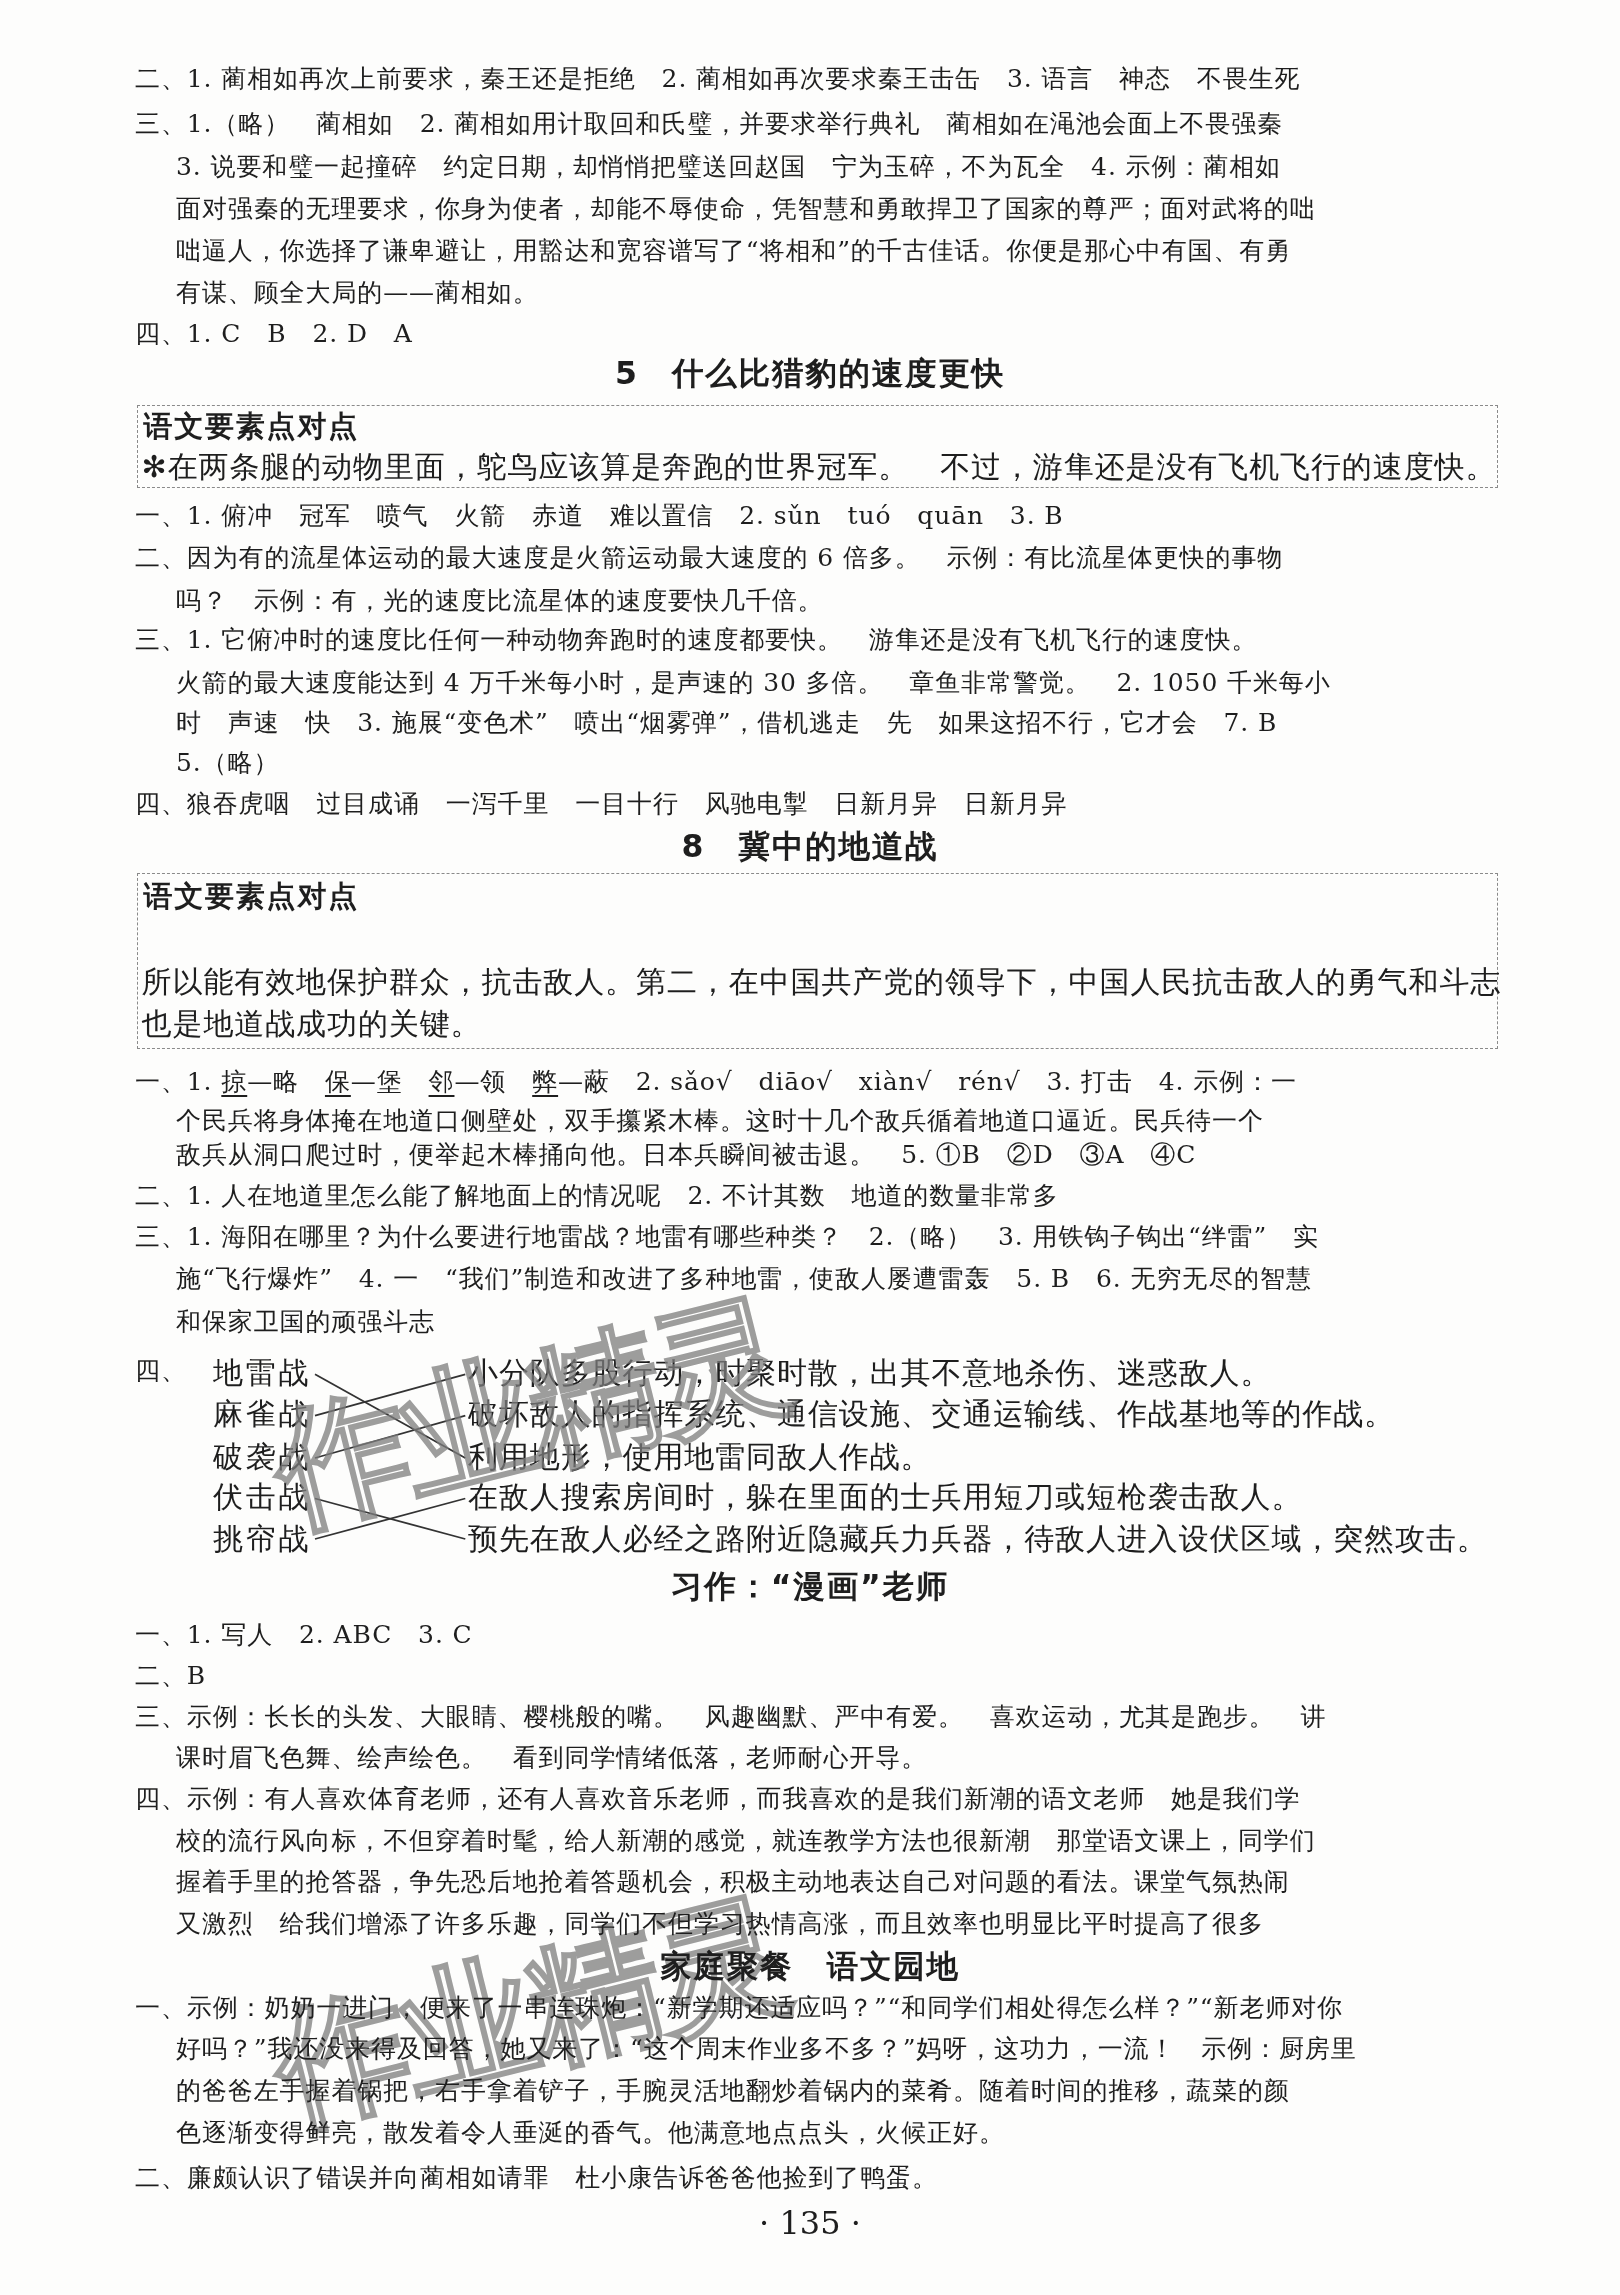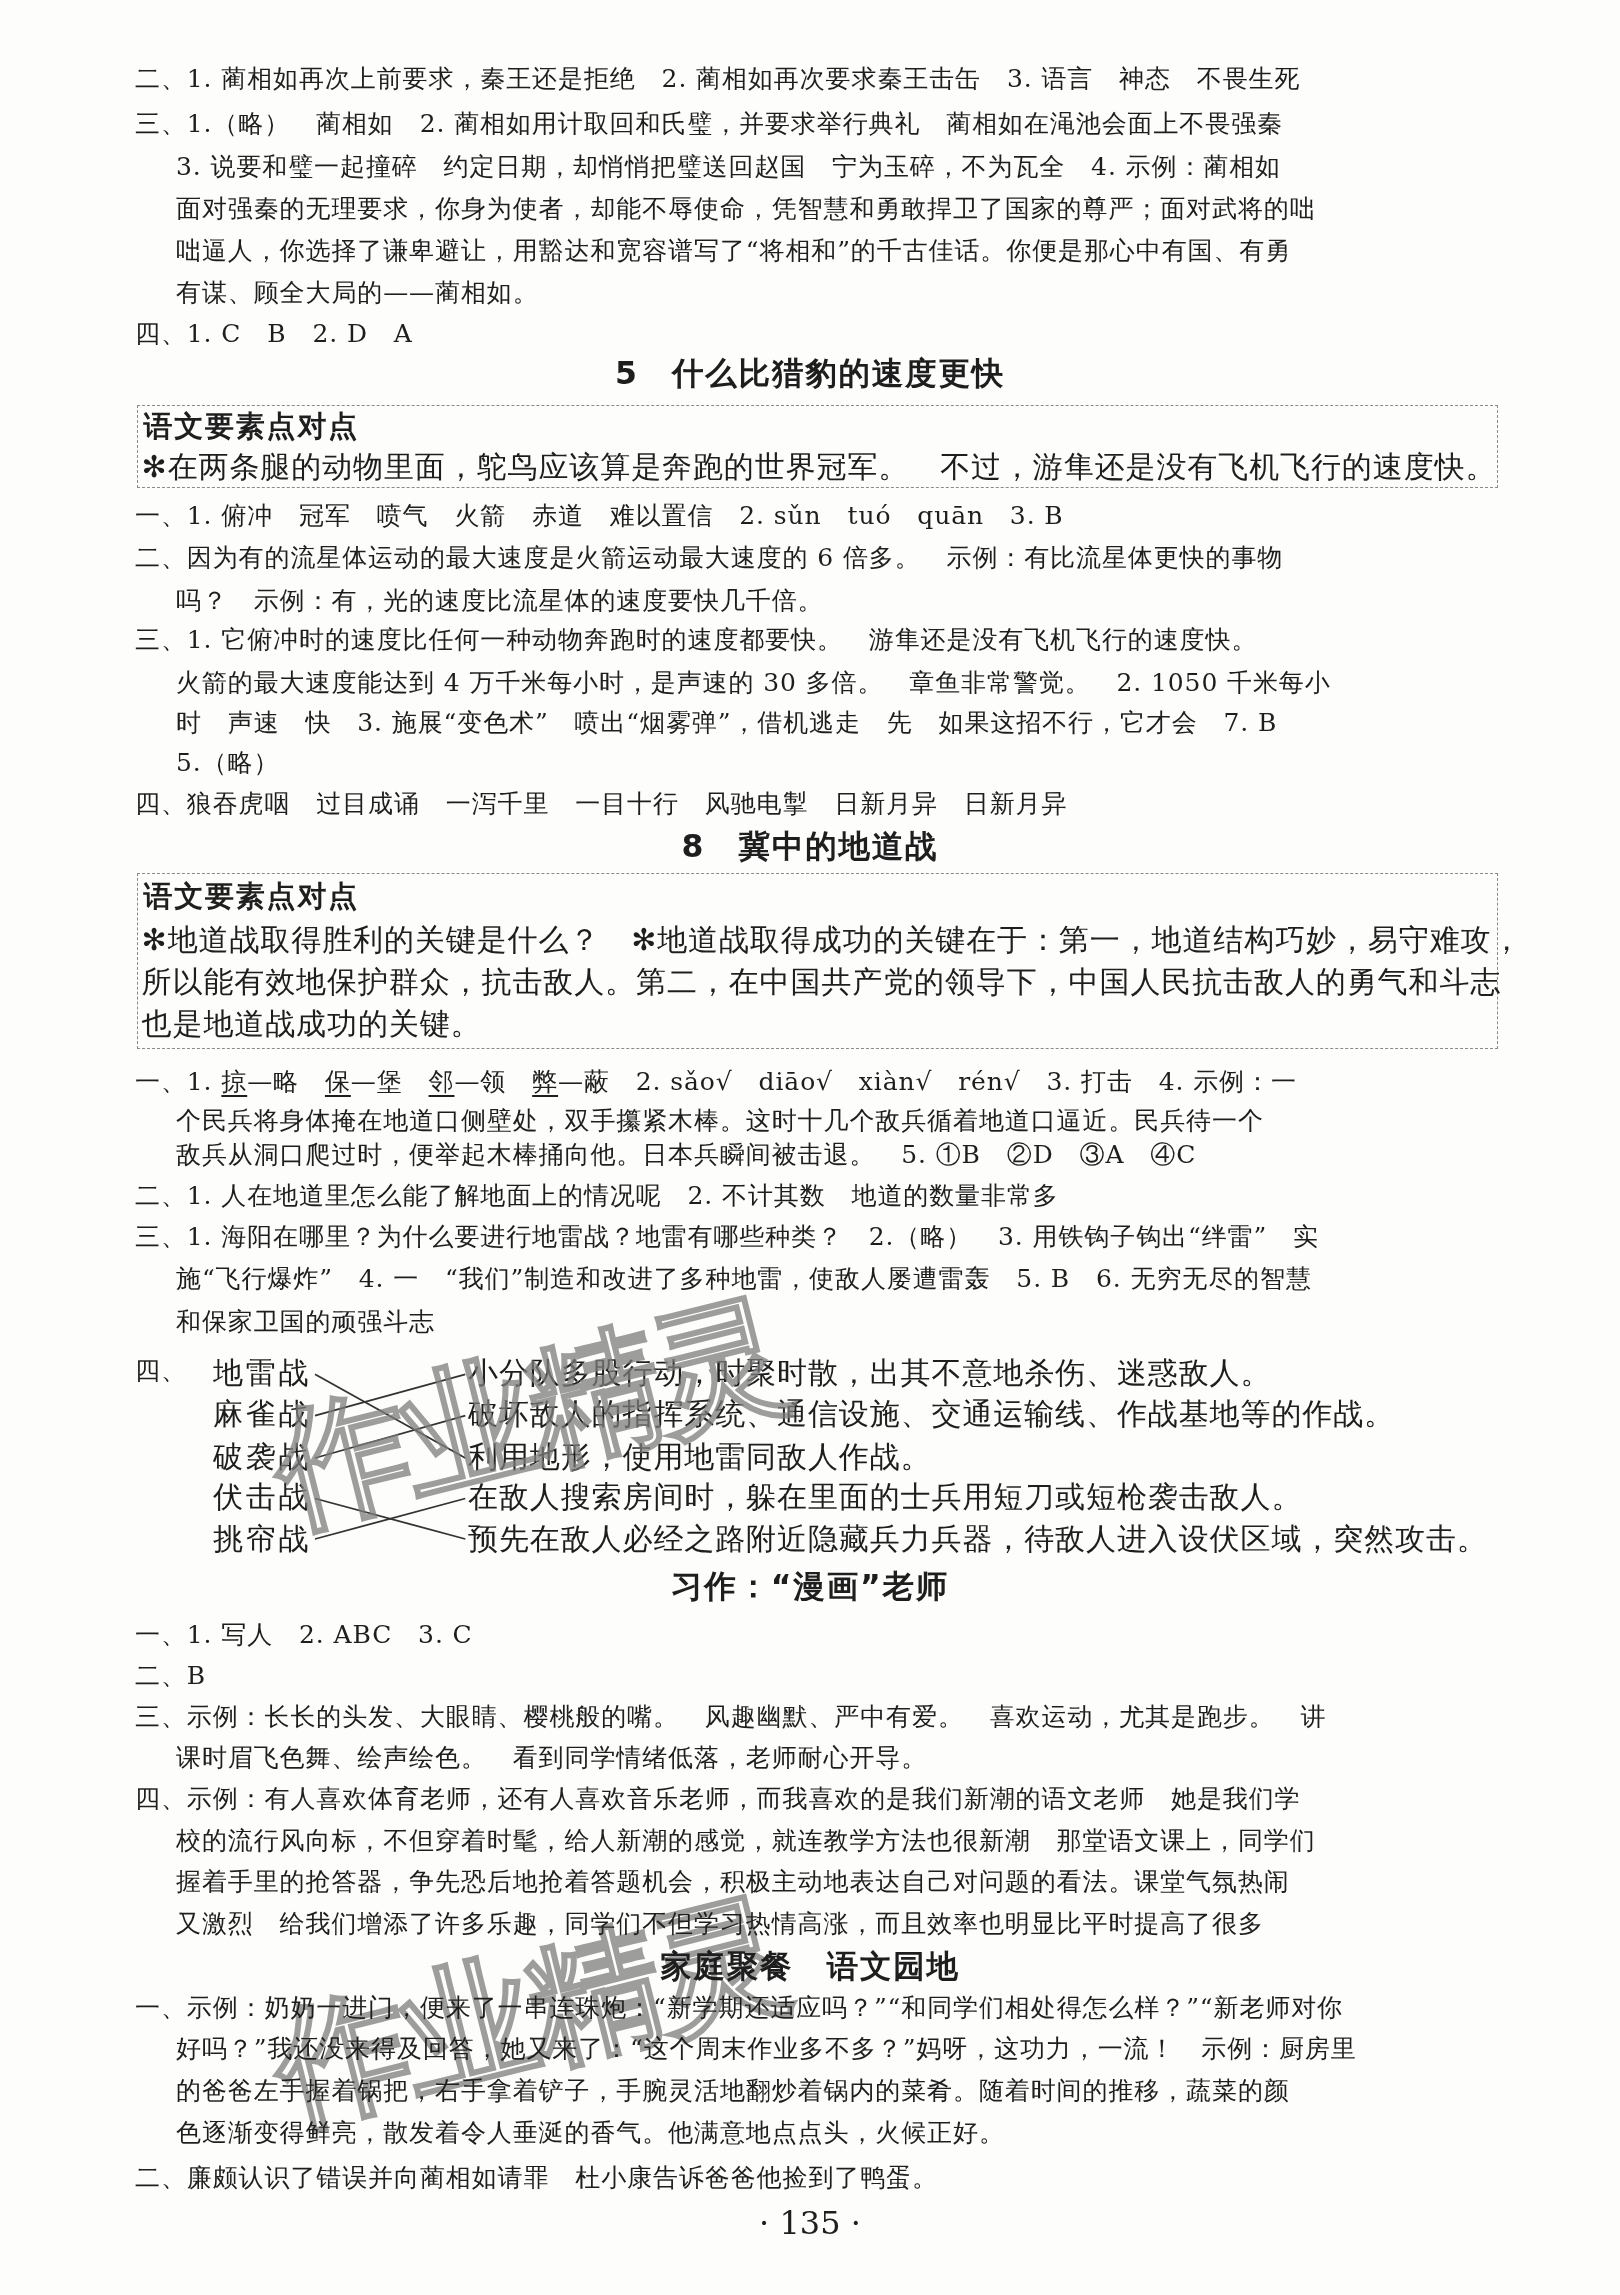--- a/index.html
+++ b/index.html
@@ -55,21 +55,20 @@
 <div class="line indent" style="top:580px">吗？　示例：有，光的速度比流星体的速度要快几千倍。</div>
 <div class="line" style="top:619px">三、1. 它俯冲时的速度比任何一种动物奔跑时的速度都要快。　游隼还是没有飞机飞行的速度快。</div>
 <div class="line indent" style="top:662px">火箭的最大速度能达到 4 万千米每小时，是声速的 30 多倍。　章鱼非常警觉。　2. 1050 千米每小</div>
 <div class="line indent" style="top:702px">时　声速　快　3. 施展“变色术”　喷出“烟雾弹”，借机逃走　先　如果这招不行，它才会　7. B</div>
 <div class="line indent" style="top:742px">5.（略）</div>
 <div class="line" style="top:783px">四、狼吞虎咽　过目成诵　一泻千里　一目十行　风驰电掣　日新月异　日新月异</div>
 
 <div class="title" style="top:826px">8　冀中的地道战</div>
 <div class="box" style="top:873px;height:176px">
   <div class="box-label" style="top:1.8px">语文要素点对点</div>
-  <div class="box-line" style="top:45px">✻地道战取得胜利的关键是什么？　✻地道战取得成功的关键在于：第一，地道结构巧妙，易守难攻，</div>
   <div class="box-line" style="top:87px">所以能有效地保护群众，抗击敌人。第二，在中国共产党的领导下，中国人民抗击敌人的勇气和斗志</div>
   <div class="box-line" style="top:129px">也是地道战成功的关键。</div>
 </div>
 <div class="line" style="top:1061px"><span>一、1. </span><span class="u">掠</span><span>—略</span>　<span class="u">保</span><span>—堡</span>　<span class="u">邻</span><span>—领</span>　<span class="u">弊</span><span>—蔽</span><span>　2. sǎo√　diāo√　xiàn√　rén√　3. 打击　4. 示例：一</span></div>
 <div class="line indent" style="top:1100px">个民兵将身体掩在地道口侧壁处，双手攥紧木棒。这时十几个敌兵循着地道口逼近。民兵待一个</div>
 <div class="line indent" style="top:1134px">敌兵从洞口爬过时，便举起木棒捅向他。日本兵瞬间被击退。　5. ①B　②D　③A　④C</div>
 <div class="line" style="top:1175px">二、1. 人在地道里怎么能了解地面上的情况呢　2. 不计其数　地道的数量非常多</div>
 <div class="line" style="top:1216px">三、1. 海阳在哪里？为什么要进行地雷战？地雷有哪些种类？　2.（略）　3. 用铁钩子钩出“绊雷”　实</div>
 <div class="line indent" style="top:1258px">施“飞行爆炸”　4. 一　“我们”制造和改进了多种地雷，使敌人屡遭雷轰　5. B　6. 无穷无尽的智慧</div>
 <div class="line indent" style="top:1301px">和保家卫国的顽强斗志</div>

